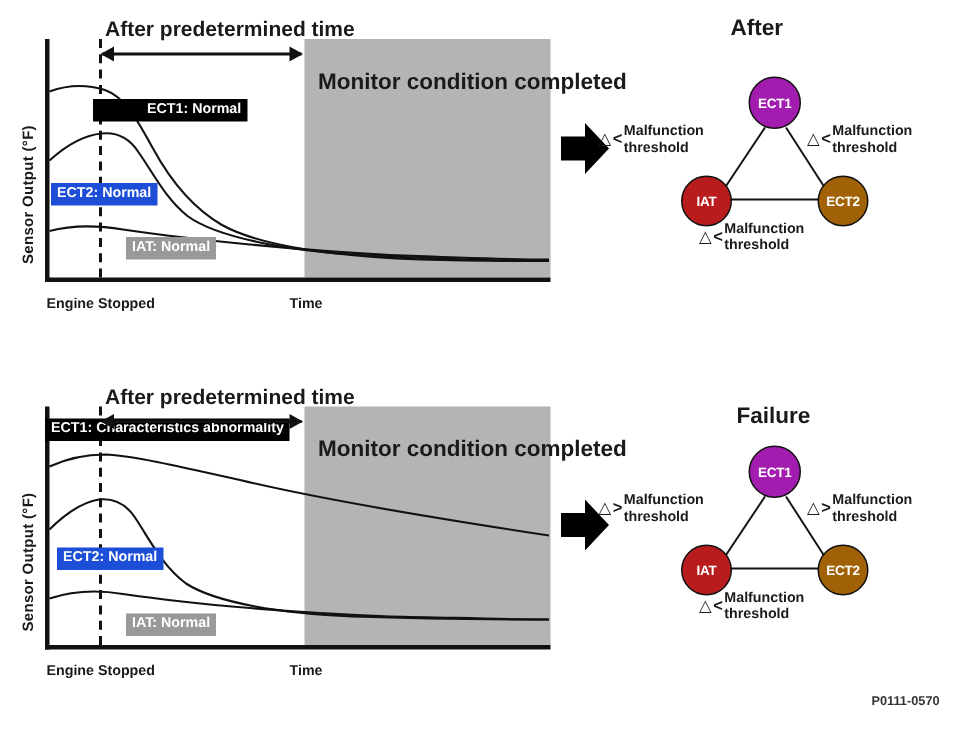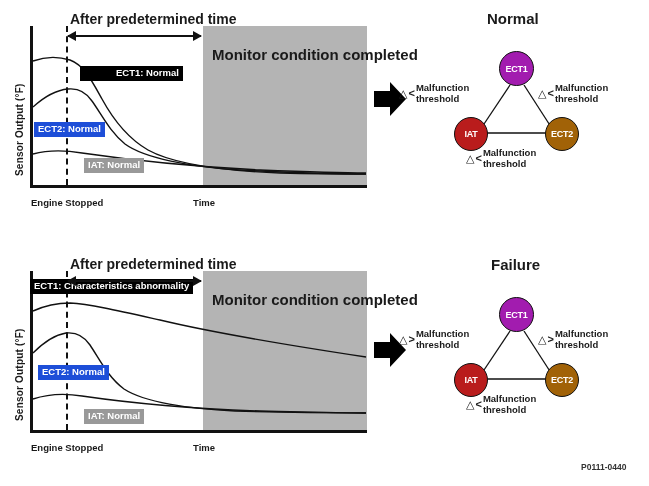--- a/index.html
+++ b/index.html
@@ -93,36 +93,36 @@
 
       <path d="M3,128 C18,124 34,124 52,127 C100,134 170,141 230,144
                C280,146 318,147 336,147" fill="none" stroke="#111" stroke-width="1.4"></path>
     </svg>
 
     <div class="vdash" style="left:36px;top:0;height:159px;"></div>
 
     <div class="axis-y"></div>
     <div class="axis-x"></div>
 
-    <div class="tag tag-black" style="left:50px;top:40px;padding-left:36px;">ECT1: Normal</div>
+    <div class="tag tag-black" style="left:32px;top:40px;padding-left:36px;">ECT1: Normal</div>
     <div class="tag tag-dark" style="left:4px;top:96px;">ECT2: Normal</div>
     <div class="tag tag-light" style="left:54px;top:132px;">IAT: Normal</div>
   </div>
 
   <div class="predet" style="left:70px;top:11px;">After predetermined time</div>
   <div class="arrowline" style="left:68px;top:35px;width:133px;"></div>
 
   <div class="tick-lbl" style="left:31px;top:197px;">Engine Stopped</div>
   <div class="tick-lbl" style="left:193px;top:197px;">Time</div>
 
   <svg class="blockarrow" width="32" height="34" viewBox="0 0 32 34" style="left:374px;top:82px;">
     <path d="M0,9 L16,9 L16,0 L32,17 L16,34 L16,25 L0,25 Z" fill="#000"></path>
   </svg>
 
-  <div class="sect-title" style="left:487px;top:10px;">Normal</div>
+  <div class="sect-title" style="left:487px;top:10px;">After</div>
 
   <div class="nodeset" style="left:440px;top:45px;width:180px;height:130px;">
     <svg width="180" height="130" viewBox="0 0 180 130" style="position:absolute;left:0;top:0;">
       <line x1="70" y1="40" x2="40" y2="85" stroke="#111" stroke-width="1.3"></line>
       <line x1="84" y1="40" x2="113" y2="85" stroke="#111" stroke-width="1.3"></line>
       <line x1="45" y1="88" x2="108" y2="88" stroke="#111" stroke-width="1.3"></line>
     </svg>
     <div class="node n-black" style="left:59px;top:6px;width:33px;height:33px;">ECT1</div>
     <div class="node n-light" style="left:14px;top:72px;width:32px;height:32px;">IAT</div>
     <div class="node n-dark" style="left:105px;top:72px;width:32px;height:32px;">ECT2</div>
@@ -181,21 +181,21 @@
   <div class="predet" style="left:70px;top:11px;">After predetermined time</div>
   <div class="arrowline" style="left:68px;top:35px;width:133px;"></div>
 
   <div class="tick-lbl" style="left:31px;top:197px;">Engine Stopped</div>
   <div class="tick-lbl" style="left:193px;top:197px;">Time</div>
 
   <svg class="blockarrow" width="32" height="34" viewBox="0 0 32 34" style="left:374px;top:88px;">
     <path d="M0,9 L16,9 L16,0 L32,17 L16,34 L16,25 L0,25 Z" fill="#000"></path>
   </svg>
 
-  <div class="sect-title" style="left:491px;top:11px;">Failure</div>
+  <div class="sect-title" style="left:491px;top:24px;">Failure</div>
 
   <div class="nodeset" style="left:440px;top:46px;width:180px;height:130px;">
     <svg width="180" height="130" viewBox="0 0 180 130" style="position:absolute;left:0;top:0;">
       <line x1="70" y1="40" x2="40" y2="85" stroke="#111" stroke-width="1.3"></line>
       <line x1="84" y1="40" x2="113" y2="85" stroke="#111" stroke-width="1.3"></line>
       <line x1="45" y1="88" x2="108" y2="88" stroke="#111" stroke-width="1.3"></line>
     </svg>
     <div class="node n-black" style="left:59px;top:6px;width:33px;height:33px;">ECT1</div>
     <div class="node n-light" style="left:14px;top:72px;width:32px;height:32px;">IAT</div>
     <div class="node n-dark" style="left:105px;top:72px;width:32px;height:32px;">ECT2</div>
@@ -213,13 +213,13 @@
     <span class="txt"><span>Malfunction</span><br><span>threshold</span></span>
   </div>
 
   <div class="thr" style="left:466px;top:149px;">
     <span class="sym">△</span>
     <span class="sym">&lt;</span>
     <span class="txt"><span>Malfunction</span><br><span>threshold</span></span>
   </div>
 </div>
 
-<div class="footer" style="left:581px;top:462px;">P0111-0440</div>
+<div class="footer" style="left:581px;top:462px;">P0111-0570</div>
 
 </body></html>

